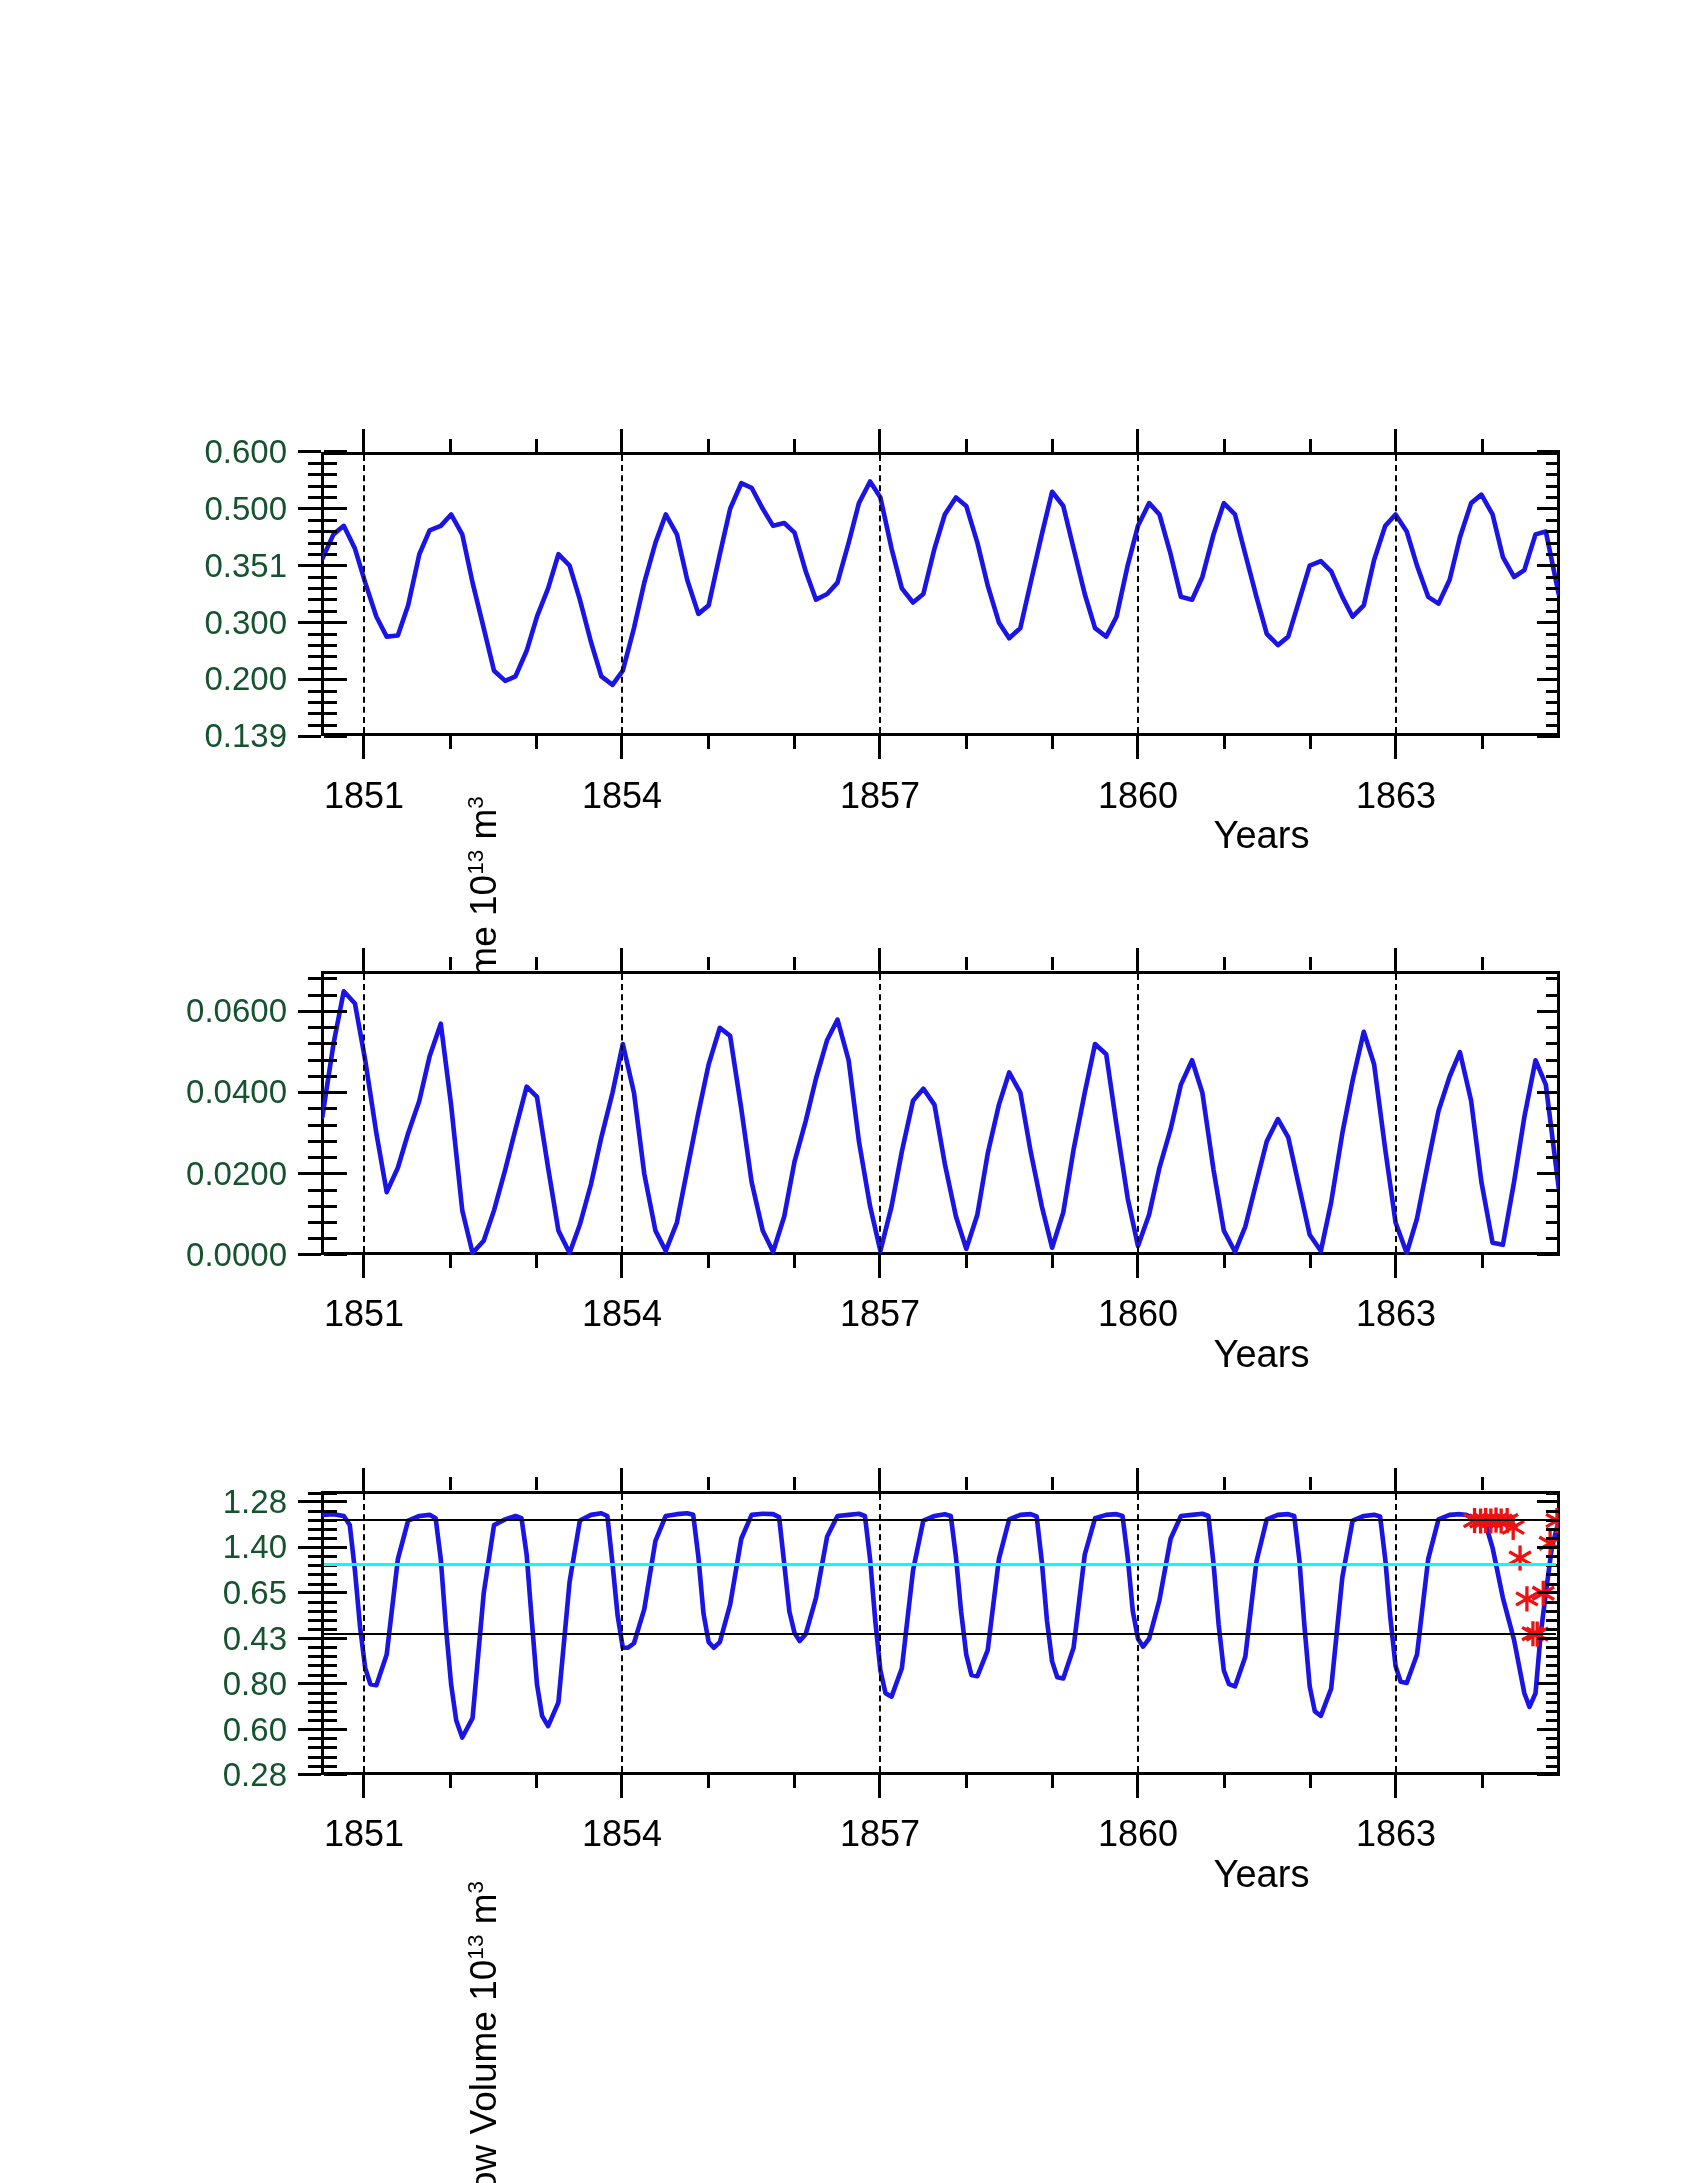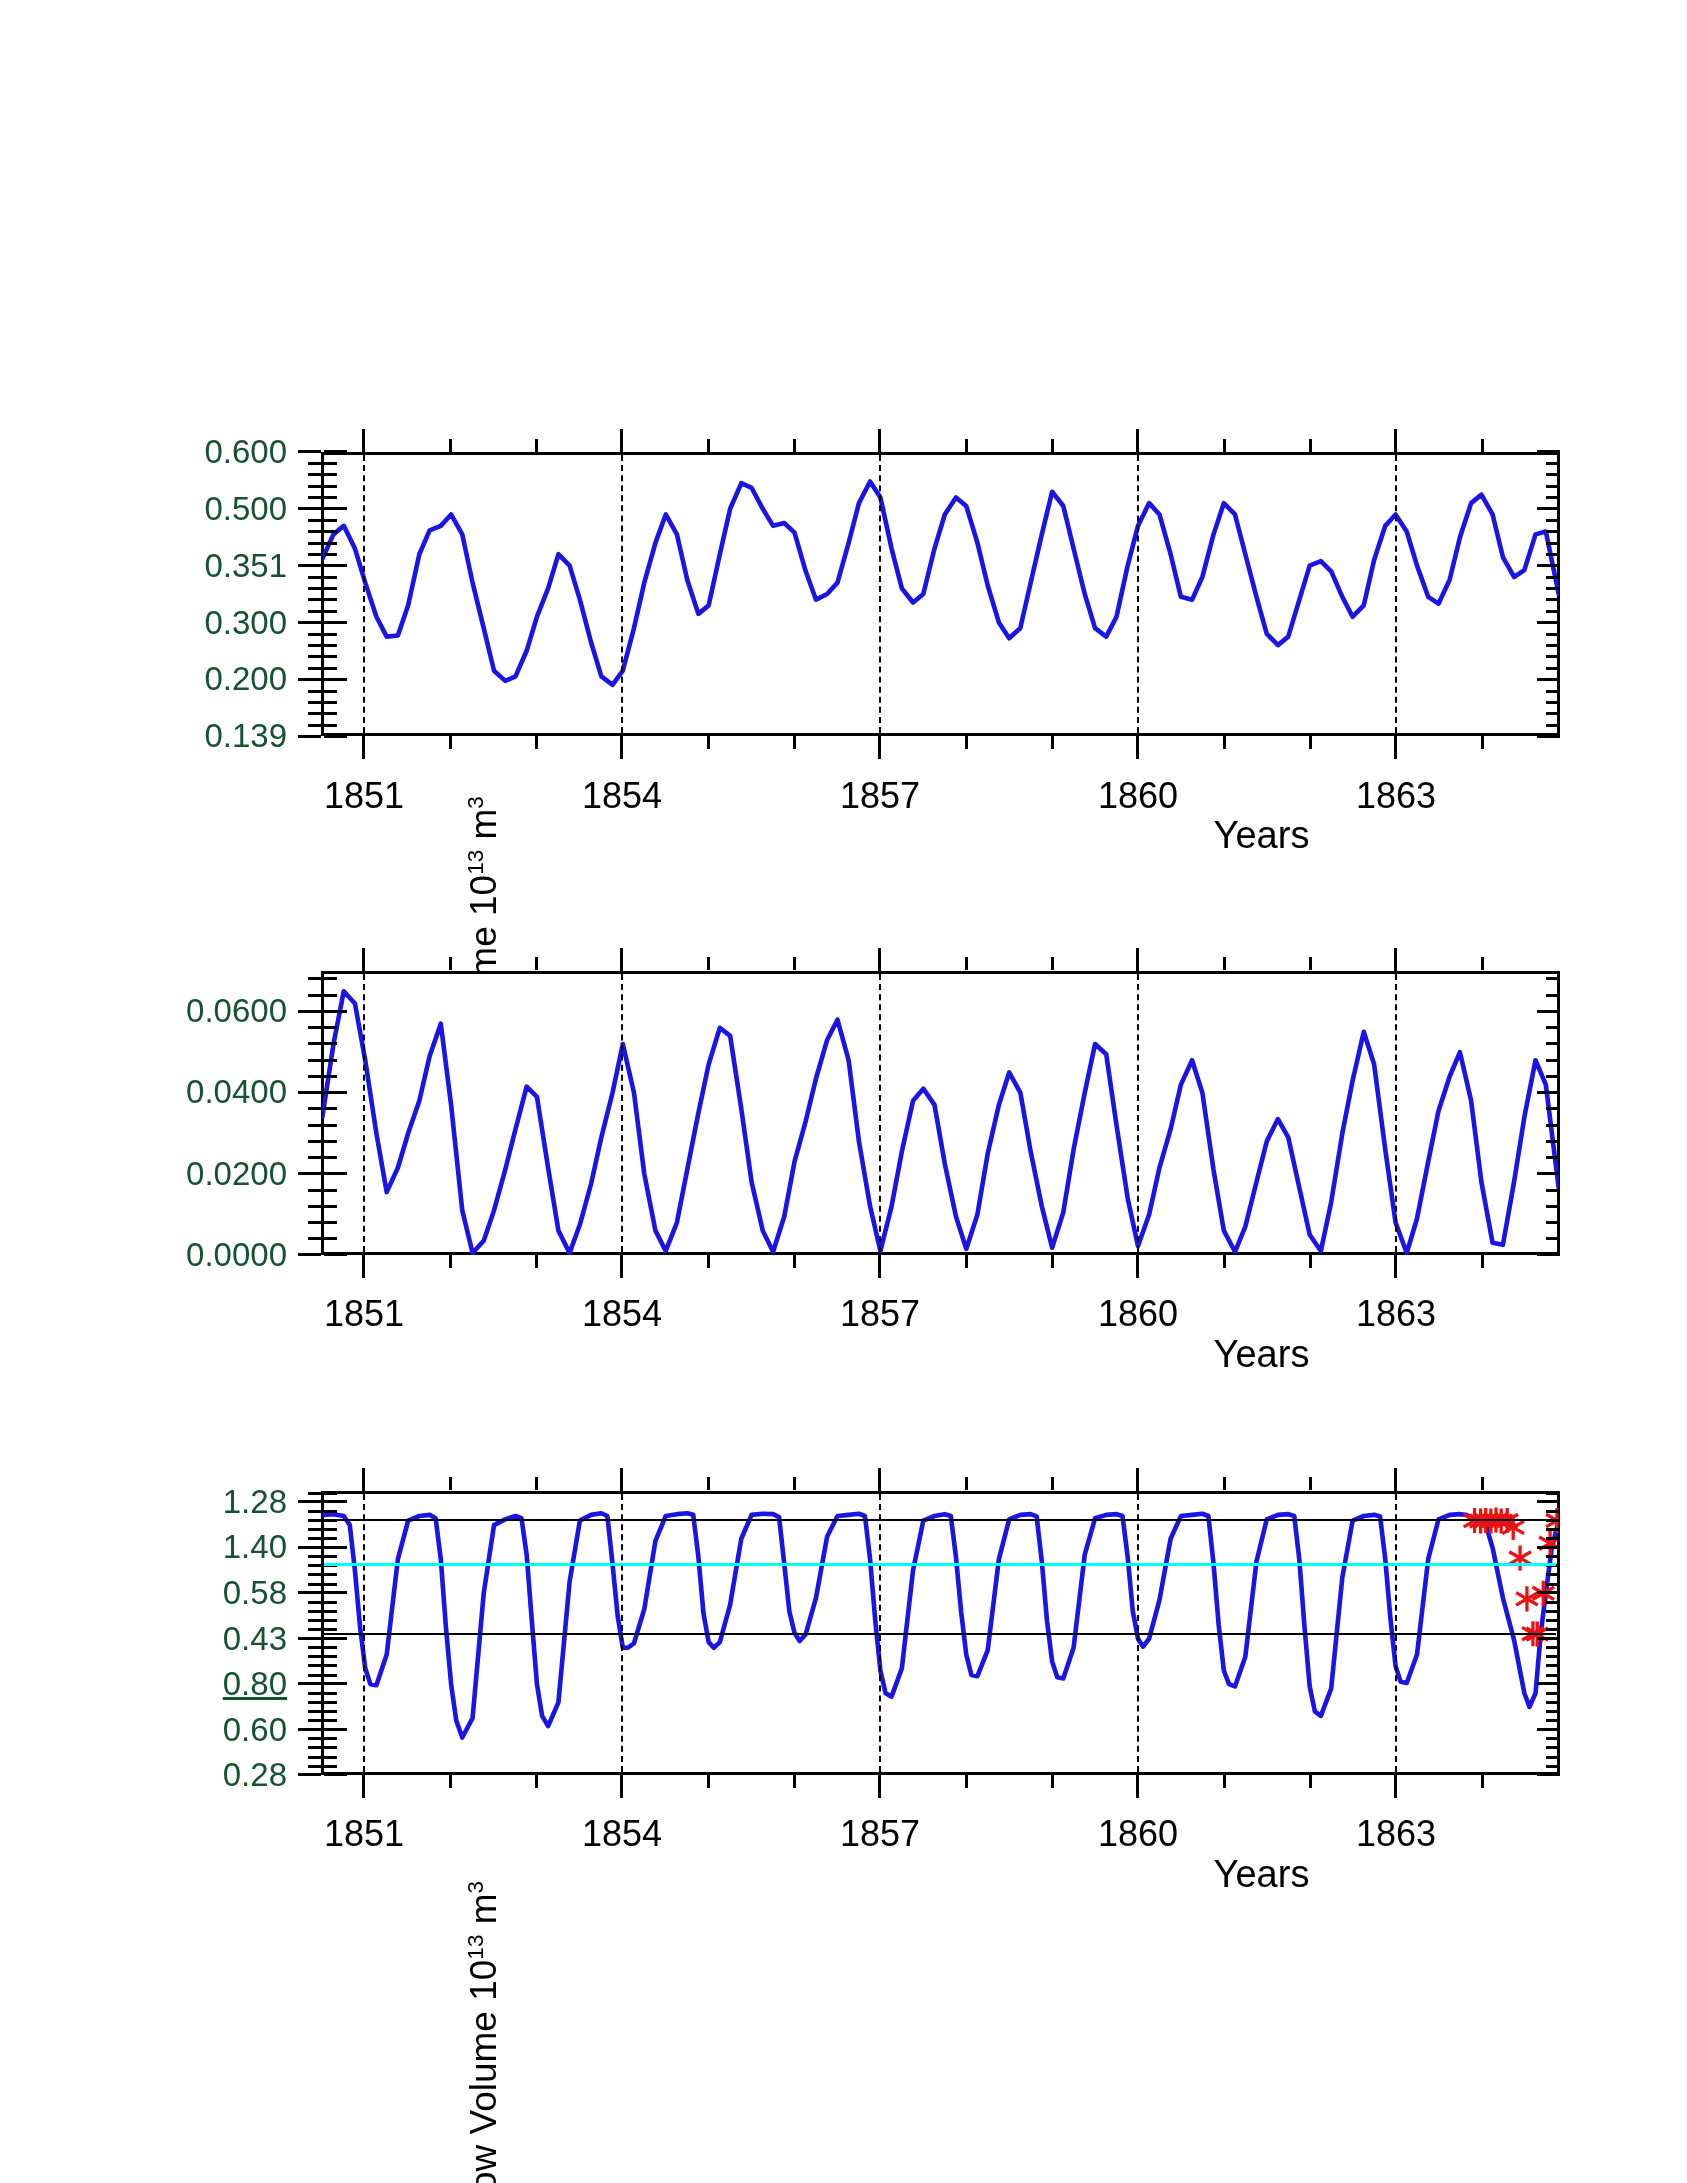--- a/index.html
+++ b/index.html
@@ -404,29 +404,29 @@
     <div class="tick-major-y" style="left: 324px; top: 1773px; width: 22.5px;"></div>
     <div class="tick-major-y" style="left: 1537px; top: 1773px;"></div>
     <div class="ytick-label" style="left: 69px; top: 1775px; width: 218px;">0.28</div>
     <div class="tick-major-y" style="left: 298px; top: 1728px;"></div>
     <div class="tick-major-y" style="left: 324px; top: 1728px; width: 22.5px;"></div>
     <div class="tick-major-y" style="left: 1537px; top: 1728px;"></div>
     <div class="ytick-label" style="left: 69px; top: 1730px; width: 218px;">0.60</div>
     <div class="tick-major-y" style="left: 298px; top: 1682px;"></div>
     <div class="tick-major-y" style="left: 324px; top: 1682px; width: 22.5px;"></div>
     <div class="tick-major-y" style="left: 1537px; top: 1682px;"></div>
-    <div class="ytick-label" style="left: 69px; top: 1684px; width: 218px; text-decoration: underline;">0.80</div>
+    <div class="ytick-label" style="left: 69px; top: 1684px; width: 218px;">0.80</div>
     <div class="tick-major-y" style="left: 298px; top: 1637px;"></div>
     <div class="tick-major-y" style="left: 324px; top: 1637px; width: 22.5px;"></div>
     <div class="tick-major-y" style="left: 1537px; top: 1637px;"></div>
     <div class="ytick-label" style="left: 69px; top: 1639px; width: 218px;">0.43</div>
     <div class="tick-major-y" style="left: 298px; top: 1591px;"></div>
     <div class="tick-major-y" style="left: 324px; top: 1591px; width: 22.5px;"></div>
     <div class="tick-major-y" style="left: 1537px; top: 1591px;"></div>
-    <div class="ytick-label" style="left: 69px; top: 1593px; width: 218px;">0.58</div>
+    <div class="ytick-label" style="left: 69px; top: 1593px; width: 218px;">0.65</div>
     <div class="tick-major-y" style="left: 298px; top: 1546px;"></div>
     <div class="tick-major-y" style="left: 324px; top: 1546px; width: 22.5px;"></div>
     <div class="tick-major-y" style="left: 1537px; top: 1546px;"></div>
     <div class="ytick-label" style="left: 69px; top: 1547px; width: 218px;">1.40</div>
     <div class="tick-major-y" style="left: 298px; top: 1500px;"></div>
     <div class="tick-major-y" style="left: 324px; top: 1500px; width: 22.5px;"></div>
     <div class="tick-major-y" style="left: 1537px; top: 1500px;"></div>
     <div class="ytick-label" style="left: 69px; top: 1502px; width: 218px;">1.28</div>
     <div class="tick-minor-y" style="left: 308px; top: 1765px;"></div>
     <div class="tick-minor-y" style="left: 324px; top: 1765px;"></div>

